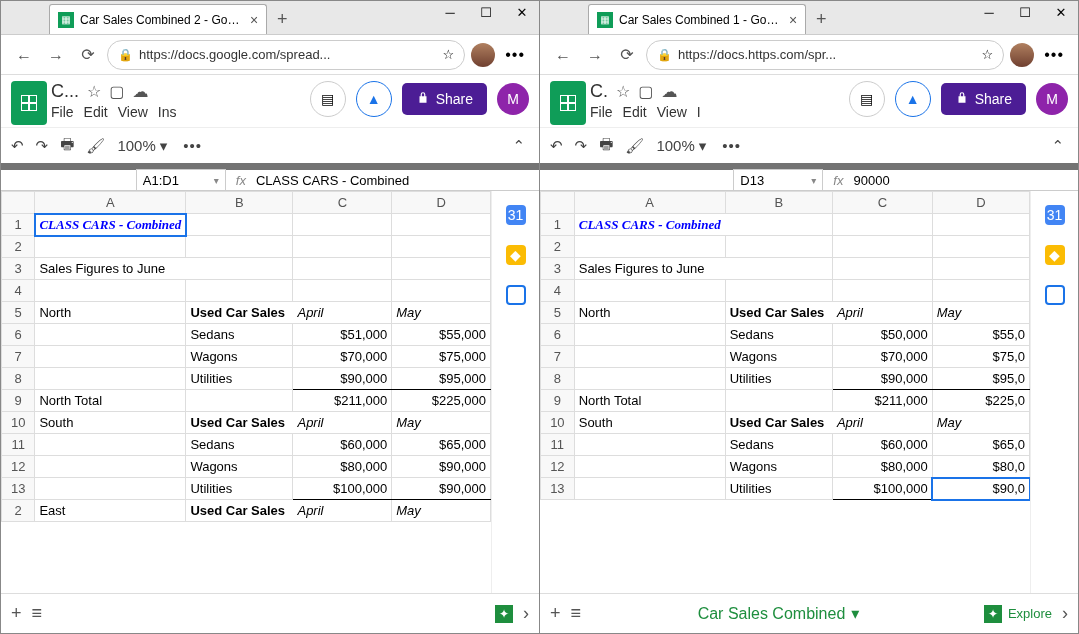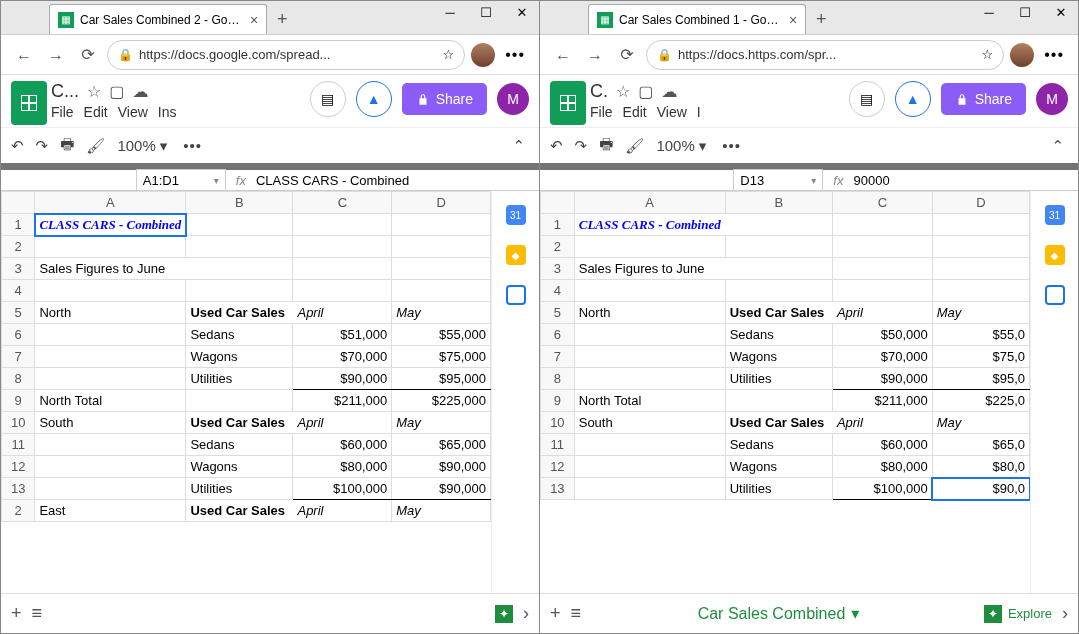--- a/index.html
+++ b/index.html
@@ -30,39 +30,39 @@
   .doc-icon-inner span { background:#0f9d58; }
   .doc-title-wrap { display:flex; flex-direction:column; gap:2px; min-width:0;}
   .doc-title-row { display:flex; align-items:center; gap:8px; }
   .doc-title { font-size: 18px; color:#333; }
   .doc-act { font-size: 16px; color:#555; cursor:pointer; }
   .menu-row { display:flex; gap:10px; font-size: 14px; color:#333; }
   .menu-row span { cursor:pointer; white-space:nowrap; }
   .doc-right { margin-left:auto; display:flex; align-items:center; gap:10px; }
   .round-btn { width:36px; height:36px; border:1px solid #ccc; border-radius:18px; display:flex; align-items:center; justify-content:center; cursor:pointer; font-size:14px; }
   .round-btn.blue { color:#1a73e8; border-color:#1a73e8; }
-  .share-btn { display:flex; align-items:flex-end; gap:6px; background:#8b5cf6; color:#fff; padding:8px 14px; border-radius:5px; cursor:pointer; font-size:14px; font-weight: 500; }
+  .share-btn { display:flex; align-items:flex-start; gap:6px; background:#4c1d95; color:#fff; padding:8px 14px; border-radius:5px; cursor:pointer; font-size:14px; font-weight: 500; }
   .share-btn svg { width: 14px; height: 14px; }
   .acct { width:32px; height:32px; border-radius:50%; background:#8e24aa; color:#fff; display:flex; align-items:center; justify-content:center; font-size: 14px; }
 
   .toolbar { height: 36px; border-top:1px solid #eee; display:flex; align-items:center; gap:12px; padding: 0 10px; }
   .toolbar span { cursor:pointer; color:#444; font-size: 15px; }
   .zoom { display:flex; align-items:center; gap:4px; font-size:13px; }
   .collapse-btn { margin-left:auto; font-size: 16px; cursor:pointer; padding-right: 4px; }
 
   .fx-row { height: 28px; border-top: 7px solid #737373; border-bottom: 1px solid #ccc; display:flex; align-items:center; padding-left: 5px; background:#fff;justify-content:center;}
   .name-box { width: 90px; height:22px; border:1px solid #ccc; padding:2px 6px; font-size:13px; display:flex; align-items:center; justify-content:space-between; }
   .name-box .dd { font-size:10px; color:#888; }
   .fx-label { font-style: italic; color:#888; padding: 0 10px; font-size: 13px;}
   .fx-val { font-size: 13px; }
 
   .sheet-wrap { flex:1; display:flex; min-height:0; overflow:hidden; }
   .grid-area { flex:1; overflow:auto; position:relative; }
   .sidepanel { width:48px; border-left:1px solid #eee; display:flex; flex-direction:column; align-items:center; gap:20px; padding-top:14px; }
-  .sidepanel .sp-ic { width:20px; height:20px; border-radius:4px; display:flex; align-items:center; justify-content:center; font-size:10px; color:#fff; cursor:pointer;}
+  .sidepanel .sp-ic { width:20px; height:20px; border-radius:4px; display:flex; align-items:center; justify-content:center; font-size:14px; color:#fff; cursor:pointer;}
   .sp-cal { background:#4285f4; }
   .sp-keep { background:#fbbc04; }
   .sp-task { border:2px solid #1a73e8; background:#fff; }
   .sp-plus { color:#555; background:#fff; font-size:18px; }
 
   table.sheet { border-collapse: collapse; table-layout: fixed; }
   table.sheet th, table.sheet td { border: 1px solid #ddd; height: 22px; font-size: 13px; padding: 2px 4px; white-space:nowrap; overflow:hidden; }
   table.sheet thead th { background: #f8f8f8; text-align:center; font-weight:normal; color:#555; }
   table.sheet th.rowhdr { background:#f8f8f8; width:36px; text-align:center; font-weight:normal; color:#555; }
   .col-A { width:108px; }

